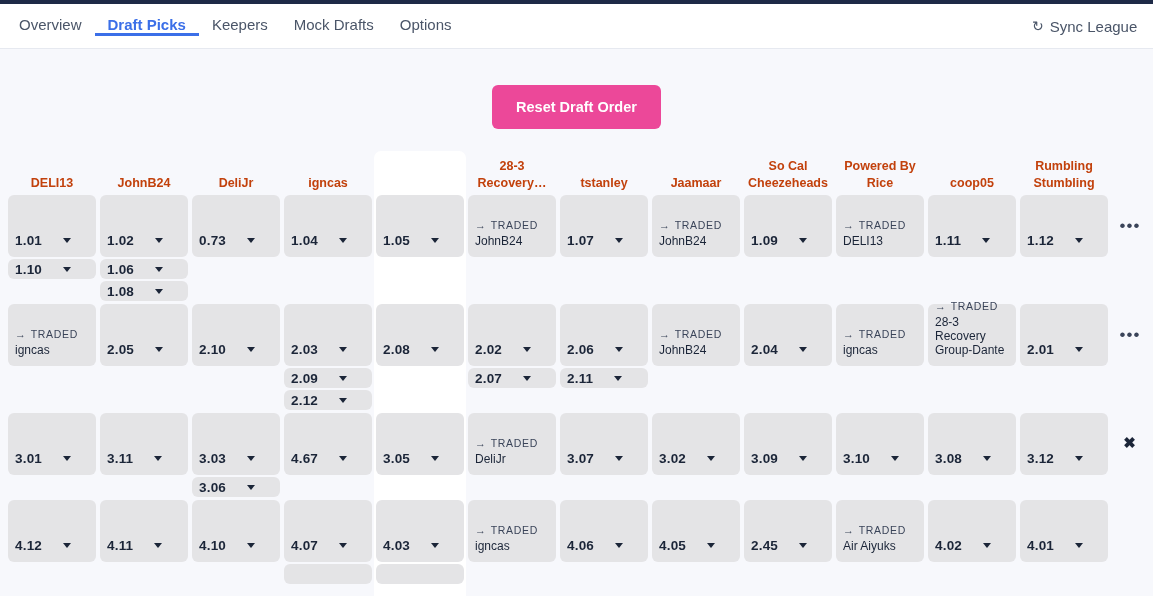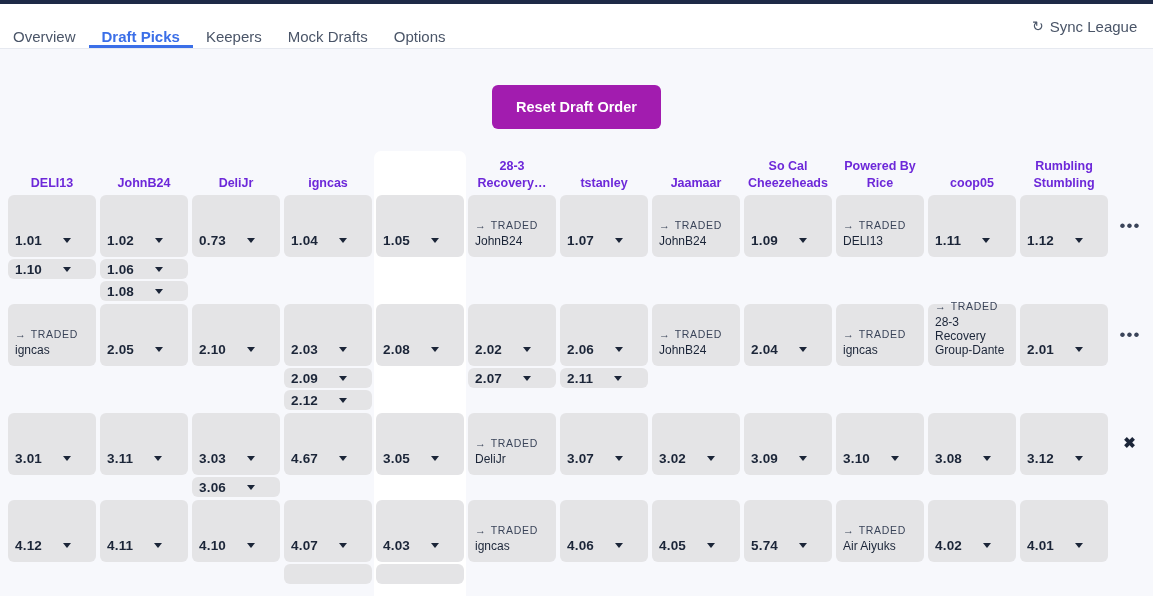--- a/index.html
+++ b/index.html
@@ -19,21 +19,22 @@
     display: flex;
     align-items: stretch;
     position: relative;
   }
   #topbar::before {
     content: "";
     position: absolute; top: 0; left: 0; right: 0; height: 4px;
     background: #1e2a47;
   }
   #nav-tabs {
-    display: flex; align-items: flex-end;
+    display: flex; align-items: center;
+    padding-left: 6px;
   }
   .nav-tab {
     display: flex; align-items: center;
     padding: 4px 13px 0 13px;
     font-size: 15px;
     color: #4a5568;
     cursor: pointer;
     border-bottom: 3px solid transparent;
     white-space: nowrap;
   }
@@ -54,21 +55,21 @@
     width: 121px;
   }
   #sync-icon { font-size: 14px; color: #4a5568; flex: none; }
 
   
   #reset-wrap {
     display: flex; justify-content: center;
     padding-top: 36px;
   }
   #reset-btn {
-    background: #a21caf;
+    background: #ec4899;
     color: #fff;
     font-weight: bold;
     font-size: 14.5px;
     border: none;
     border-radius: 6px;
     padding: 14px 24px;
     cursor: pointer;
     font-family: inherit;
   }
 
@@ -83,21 +84,21 @@
     align-items: flex-start;
   }
 
   
   #header-row { height: 44px; align-items: flex-end; }
   .team-head {
     width: 92px; flex: none;
     text-align: center;
     font-size: 12.5px;
     font-weight: bold;
-    color: #6d28d9;
+    color: #c2410c;
     line-height: 17px;
     padding-bottom: 3px;
     height: 44px;
     display: flex; flex-direction: column;
     align-items: center; justify-content: flex-end;
   }
   .team-head span { display: block; }
 
   
   #highlight-band {
@@ -669,21 +670,21 @@
           <div class="pick">
             <div class="pick-id">
               <span>4.05</span>
               <span class="caret"></span>
             </div>
           </div>
         </div>
         <div class="cell">
           <div class="pick">
             <div class="pick-id">
-              <span>5.74</span>
+              <span>2.45</span>
               <span class="caret"></span>
             </div>
           </div>
         </div>
         <div class="cell">
           <div class="pick">
             <div class="traded-line">
               <span class="traded-arrow">→</span>
               <span>TRADED</span>
             </div>

